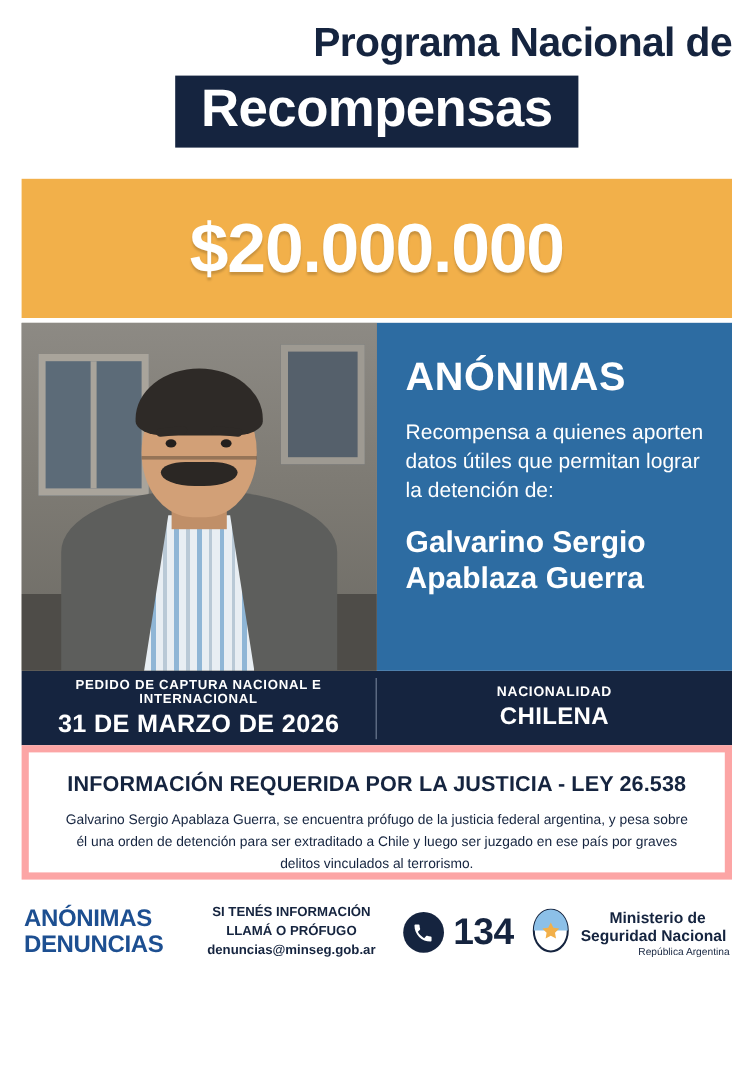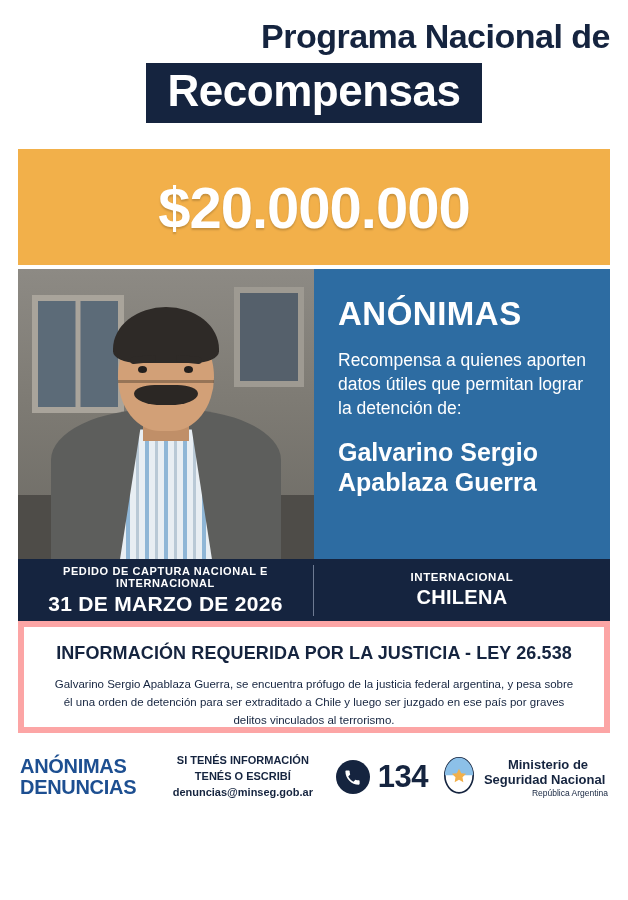--- a/index.html
+++ b/index.html
@@ -355,39 +355,39 @@
       <div class="fugitive-name">Galvarino Sergio Apablaza Guerra</div>
     </div>
   </div>
 
   <div class="dark-bar">
     <div class="dark-left">
       <div class="dark-label">PEDIDO DE CAPTURA NACIONAL E INTERNACIONAL</div>
       <div class="dark-value">31 DE MARZO DE 2026</div>
     </div>
     <div class="dark-right">
-      <div class="dark-label-r">INTERNACIONAL</div>
+      <div class="dark-label-r">NACIONALIDAD</div>
       <div class="dark-value-r">CHILENA</div>
     </div>
   </div>
 
   <div class="justice-box">
     <div class="justice-title">INFORMACIÓN REQUERIDA POR LA JUSTICIA - LEY 26.538</div>
     <div class="justice-text">Galvarino Sergio Apablaza Guerra, se encuentra prófugo de la justicia federal argentina, y pesa sobre él una orden de detención para ser extraditado a Chile y luego ser juzgado en ese país por graves delitos vinculados al terrorismo.</div>
   </div>
 
   <div class="footer">
     <div class="denuncias">
       <div>ANÓNIMAS</div>
       <div>DENUNCIAS</div>
     </div>
 
     <div class="contact">
       <div class="c1">SI TENÉS INFORMACIÓN</div>
-      <div class="c2">TENÉS O ESCRIBÍ</div>
+      <div class="c2">LLAMÁ O PRÓFUGO</div>
       <div class="c3">denuncias@minseg.gob.ar</div>
     </div>
 
     <div class="phone-block">
       <div class="phone-circle">
         <svg width="19" height="19" viewBox="0 0 24 24" aria-hidden="true">
           <path fill="#ffffff" d="M6.6 10.8c1.4 2.8 3.8 5.1 6.6 6.6l2.2-2.2c.3-.3.7-.4 1-.2 1.1.4 2.4.6 3.6.6.6 0 1 .4 1 1V20c0 .6-.4 1-1 1C10.6 21 3 13.4 3 4c0-.6.4-1 1-1h3.4c.6 0 1 .4 1 1 0 1.3.2 2.5.6 3.6.1.4 0 .8-.2 1l-2.2 2.2z"></path>
         </svg>
       </div>
       <div class="phone-number">134</div>

